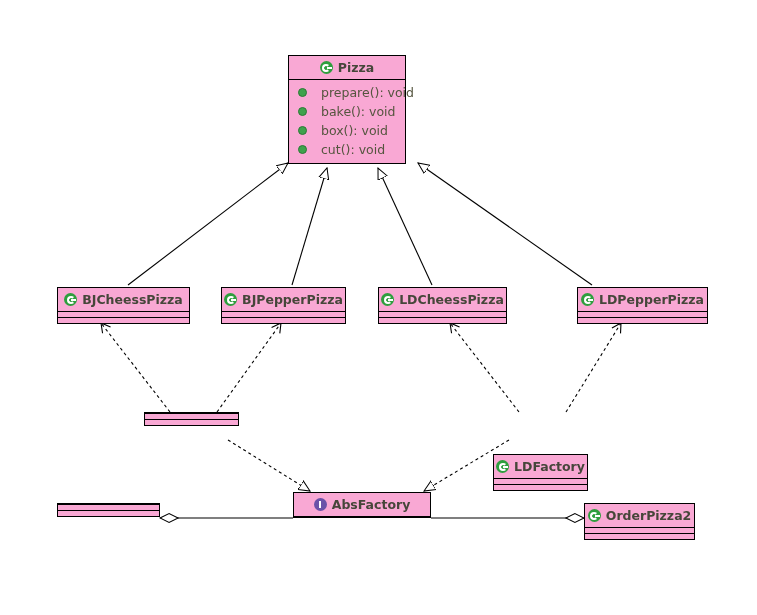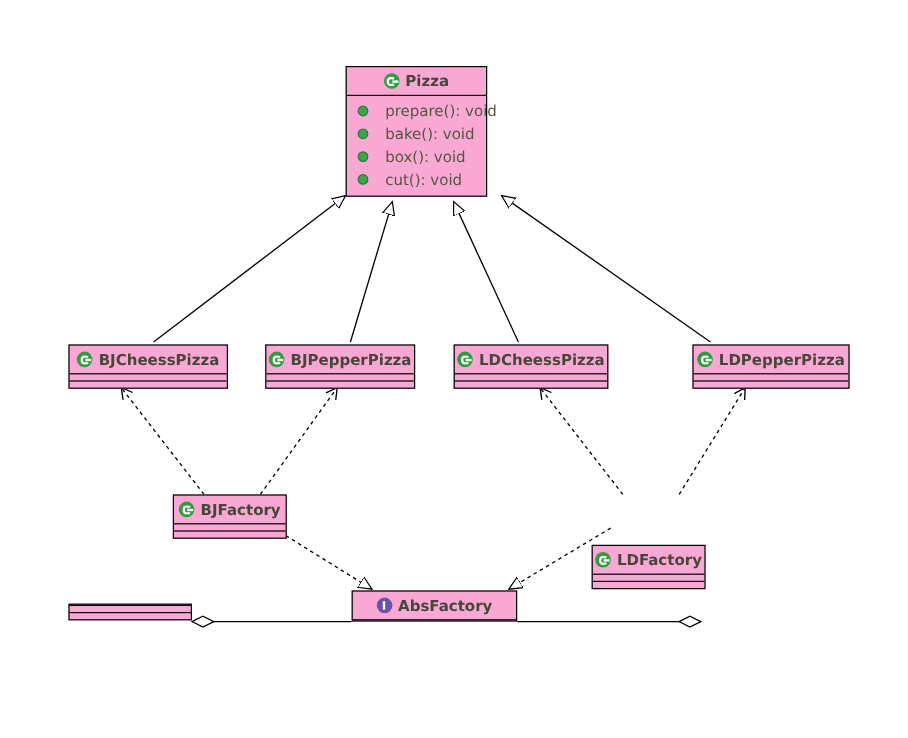--- a/index.html
+++ b/index.html
@@ -258,24 +258,20 @@
       <span class="icon-class"></span>
       <span class="cls-label">LDPepperPizza</span>
     </div>
     <div class="cls-divider"></div>
     <div class="cls-body empty-a"></div>
     <div class="cls-divider"></div>
     <div class="cls-body empty-b"></div>
   </div>
 
   <div class="uml-class" style="left:144px; top:412px; width:95px;">
-    <div class="cls-header">
-      <span class="icon-class"></span>
-      <span class="cls-label">BJFactory</span>
-    </div>
     <div class="cls-divider"></div>
     <div class="cls-body empty-a"></div>
     <div class="cls-divider"></div>
     <div class="cls-body empty-b"></div>
   </div>
 
   <div class="uml-class" style="left:493px; top:412px; width:95px;margin-top:42px;">
     <div class="cls-header">
       <span class="icon-class"></span>
       <span class="cls-label">LDFactory</span>
@@ -294,14 +290,24 @@
     <div class="cls-divider"></div>
   </div>
 
   <div class="uml-class" style="left:57px; top:503px; width:103px;">
     <div class="cls-divider"></div>
     <div class="cls-body empty-a"></div>
     <div class="cls-divider"></div>
     <div class="cls-body empty-b"></div>
   </div>
 
+  <div class="uml-class" style="left:584px; top:503px; width:111px;">
+    <div class="cls-header">
+      <span class="icon-class"></span>
+      <span class="cls-label">OrderPizza2</span>
+    </div>
+    <div class="cls-divider"></div>
+    <div class="cls-body empty-a"></div>
+    <div class="cls-divider"></div>
+    <div class="cls-body empty-b"></div>
+  </div>
 
 </div>
 
 </body></html>

